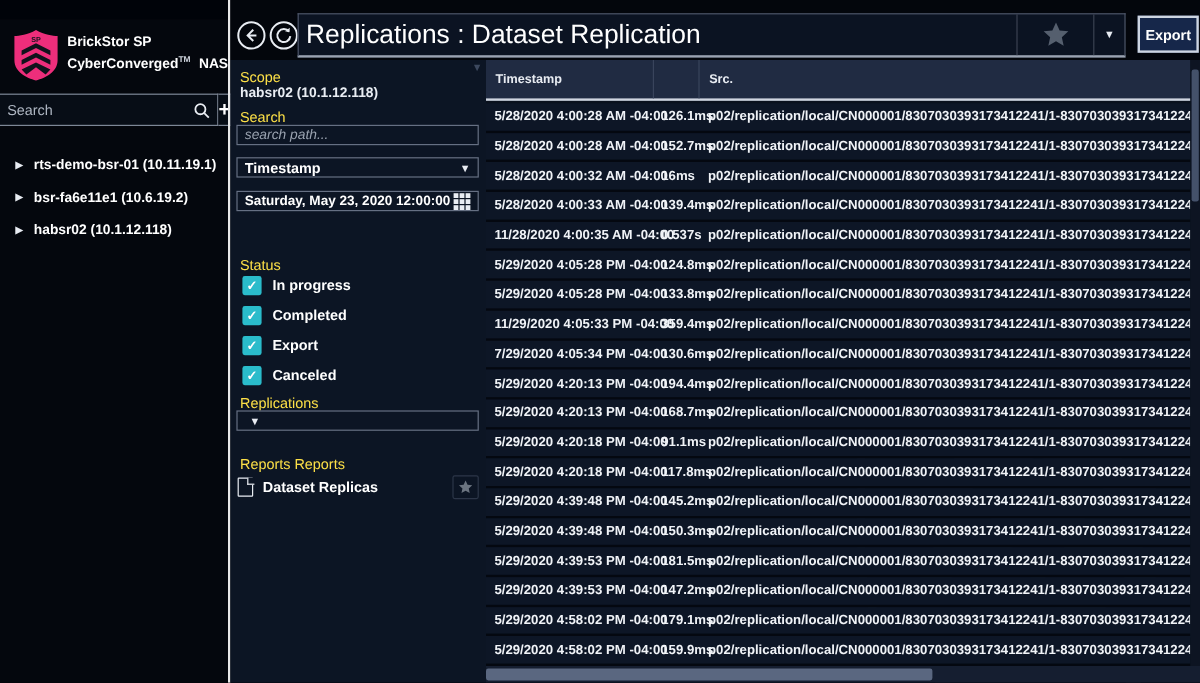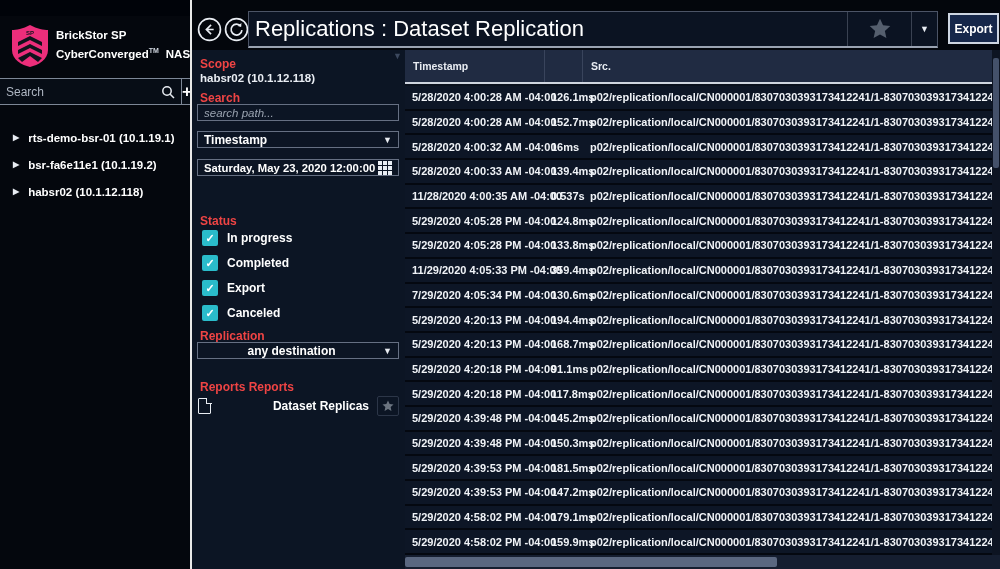--- a/index.html
+++ b/index.html
@@ -32,37 +32,37 @@
   .cb-back { left:5px; } .cb-redo { left:32px; }
   .titlebox { position:absolute; left:56px; right:62px; top:11px; height:37px; background:#0b1322; border:1px solid #4c5466; border-bottom:2px solid #9aa3b2; display:flex; align-items:center; }
   .pagetitle { flex:1; color:#fff; font-size:22px; font-weight:400; padding-left:6px; white-space:nowrap; overflow:hidden; }
   .starzone { width:64px; height:100%; border-left:1px solid #3a4252; display:flex; align-items:center; justify-content:center; cursor:pointer; }
   .dropzone { width:26px; height:100%; border-left:1px solid #3a4252; display:flex; align-items:center; justify-content:center; color:#e8ecf2; font-size:9px; cursor:pointer; }
   .exportbtn { position:absolute; right:1px; top:13px; width:51px; height:31px; background:#16274a; border:2px solid #cdd5e1; color:#fff; font-size:12px; font-weight:bold; display:flex; align-items:center; justify-content:center; cursor:pointer; }
 
   
   .filters { position:absolute; left:192px; top:50px; width:213px; bottom:0; background:#0c1524; }
   .scrollhint { position:absolute; right:3px; top:1px; color:#3c485e; font-size:9px; }
-  .flabel { position:absolute; left:8px; color:#ef4444; font-size:12px; font-weight:bold; white-space:nowrap; }
+  .flabel { position:absolute; left:8px; color:#fde047; font-size:12px; font-weight:normal; white-space:nowrap; }
   .fvalue { position:absolute; left:8px; color:#e9edf3; font-size:11.5px; font-weight:bold; white-space:nowrap; }
   .fbox { position:absolute; left:5px; right:6px; height:17px; border:1px solid #667083; background:#0c1524; display:flex; align-items:center; padding:0 6px; }
   .fbox input { flex:1; background:transparent; border:none; outline:none; color:#eef1f6; font-size:11.5px; font-weight:bold; font-family:"Liberation Sans",sans-serif; }
   .fbox input::placeholder { color:#9aa3b0; font-style:italic; font-weight:normal; opacity:1; }
   .selecttext { flex:1; color:#fff; font-size:12px; font-weight:bold; white-space:nowrap; overflow:hidden; }
   .selecttext.centered { text-align:center; }
   .selarrow { color:#e8ecf2; font-size:9px; margin-left:4px; }
   .gridicon { width:14px; height:14px; display:grid; grid-template-columns:repeat(3,1fr); gap:1px; cursor:pointer; }
   .gridicon span { background:#e9edf3; }
   .cbrow { position:absolute; left:10px; display:flex; align-items:center; gap:9px; height:20px; cursor:pointer; }
   .cbbox { width:16px; height:16px; background:#2abccb; color:#fff; font-size:11px; font-weight:bold; display:flex; align-items:center; justify-content:center; border-radius:2px; }
   .cblabel { color:#fff; font-size:12px; font-weight:bold; white-space:nowrap; }
   .relrow { position:absolute; left:6px; right:6px; height:24px; display:flex; align-items:center; gap:8px; cursor:pointer; }
   .docicon { width:13px; height:16px; border:1.5px solid #e9edf3; border-radius:1px; position:relative; }
   .docicon:before { content:""; position:absolute; right:-1.5px; top:-1.5px; width:5px; height:5px; background:#0c1524; border-left:1.5px solid #e9edf3; border-bottom:1.5px solid #e9edf3; }
-  .rellabel { flex:1; color:#fff; font-size:12px; font-weight:bold; white-space:nowrap;text-align:right; }
+  .rellabel { flex:1; color:#fff; font-size:12px; font-weight:bold; white-space:nowrap; }
   .relstar { width:22px; height:20px; border:1px solid #2c3648; display:flex; align-items:center; justify-content:center; border-radius:2px; cursor:pointer; }
 
   
   .tablewrap { position:absolute; left:405px; top:50px; right:0; bottom:0; background:#0a111d; overflow:hidden; }
   .watermark { position:absolute; right:-30px; bottom:-40px; opacity:0.12; pointer-events:none; }
   .thead { position:absolute; left:0; top:0; right:8px; height:34px; background:#202b42; border-bottom:2px solid #cfd5df; display:flex; }
   .th { color:#e8ecf2; font-size:10.5px; font-weight:bold; display:flex; align-items:center; padding-left:8px; white-space:nowrap; }
   .th-ts { width:140px; border-right:1px solid #39445c; }
   .th-dur { width:38px; border-right:1px solid #39445c; }
   .th-src { flex:1;text-align:center; }
@@ -102,25 +102,25 @@
         <svg width="14" height="14" viewBox="0 0 14 14">
           <circle cx="6" cy="6" r="4.2" fill="none" stroke="#e8ecf2" stroke-width="1.5"></circle>
           <line x1="9.2" y1="9.2" x2="13" y2="13" stroke="#e8ecf2" stroke-width="1.5"></line>
         </svg>
       </div>
       <div class="addbtn">+</div>
     </div>
     <div class="tree" id="tree-list">
         <div class="tree-item">
     <span class="tw">▶</span>
-    <span>rts-demo-bsr-01 (10.1.19.1)</span>
+    <span>rts-demo-bsr-01 (10.11.19.1)</span>
   </div>
         <div class="tree-item">
     <span class="tw">▶</span>
-    <span>bsr-fa6e11e1 (10.1.19.2)</span>
+    <span>bsr-fa6e11e1 (10.6.19.2)</span>
   </div>
         <div class="tree-item">
     <span class="tw">▶</span>
     <span>habsr02 (10.1.12.118)</span>
   </div>
       </div>
   </div>
 
   <div class="vdivider"></div>
 
@@ -190,23 +190,22 @@
         <div class="cbrow" style="position: absolute; top: 228px;">
     <div class="cbbox">✓</div>
     <div class="cblabel">Export</div>
   </div>
         <div class="cbrow" style="position: absolute; top: 253px;">
     <div class="cbbox">✓</div>
     <div class="cblabel">Canceled</div>
   </div>
       </div>
 
-    <div class="flabel" style="top:279px">Replication</div>
+    <div class="flabel" style="top:279px">Replications</div>
     <div class="fbox" style="top:292px">
-      <div class="selecttext centered">any destination</div>
       <div class="selarrow">▼</div>
     </div>
 
     <div class="flabel" style="top:330px">Reports Reports</div>
     <div class="relrow" style="top:344px">
       <div class="docicon"></div>
       <div class="rellabel">Dataset Replicas</div>
       <div class="relstar">
         <svg width="14" height="14" viewBox="0 0 24 24">
           <path d="M12 2.5 L14.8 8.6 L21.5 9.3 L16.5 13.8 L17.9 20.4 L12 17 L6.1 20.4 L7.5 13.8 L2.5 9.3 L9.2 8.6 Z" fill="#6b7480"></path>

